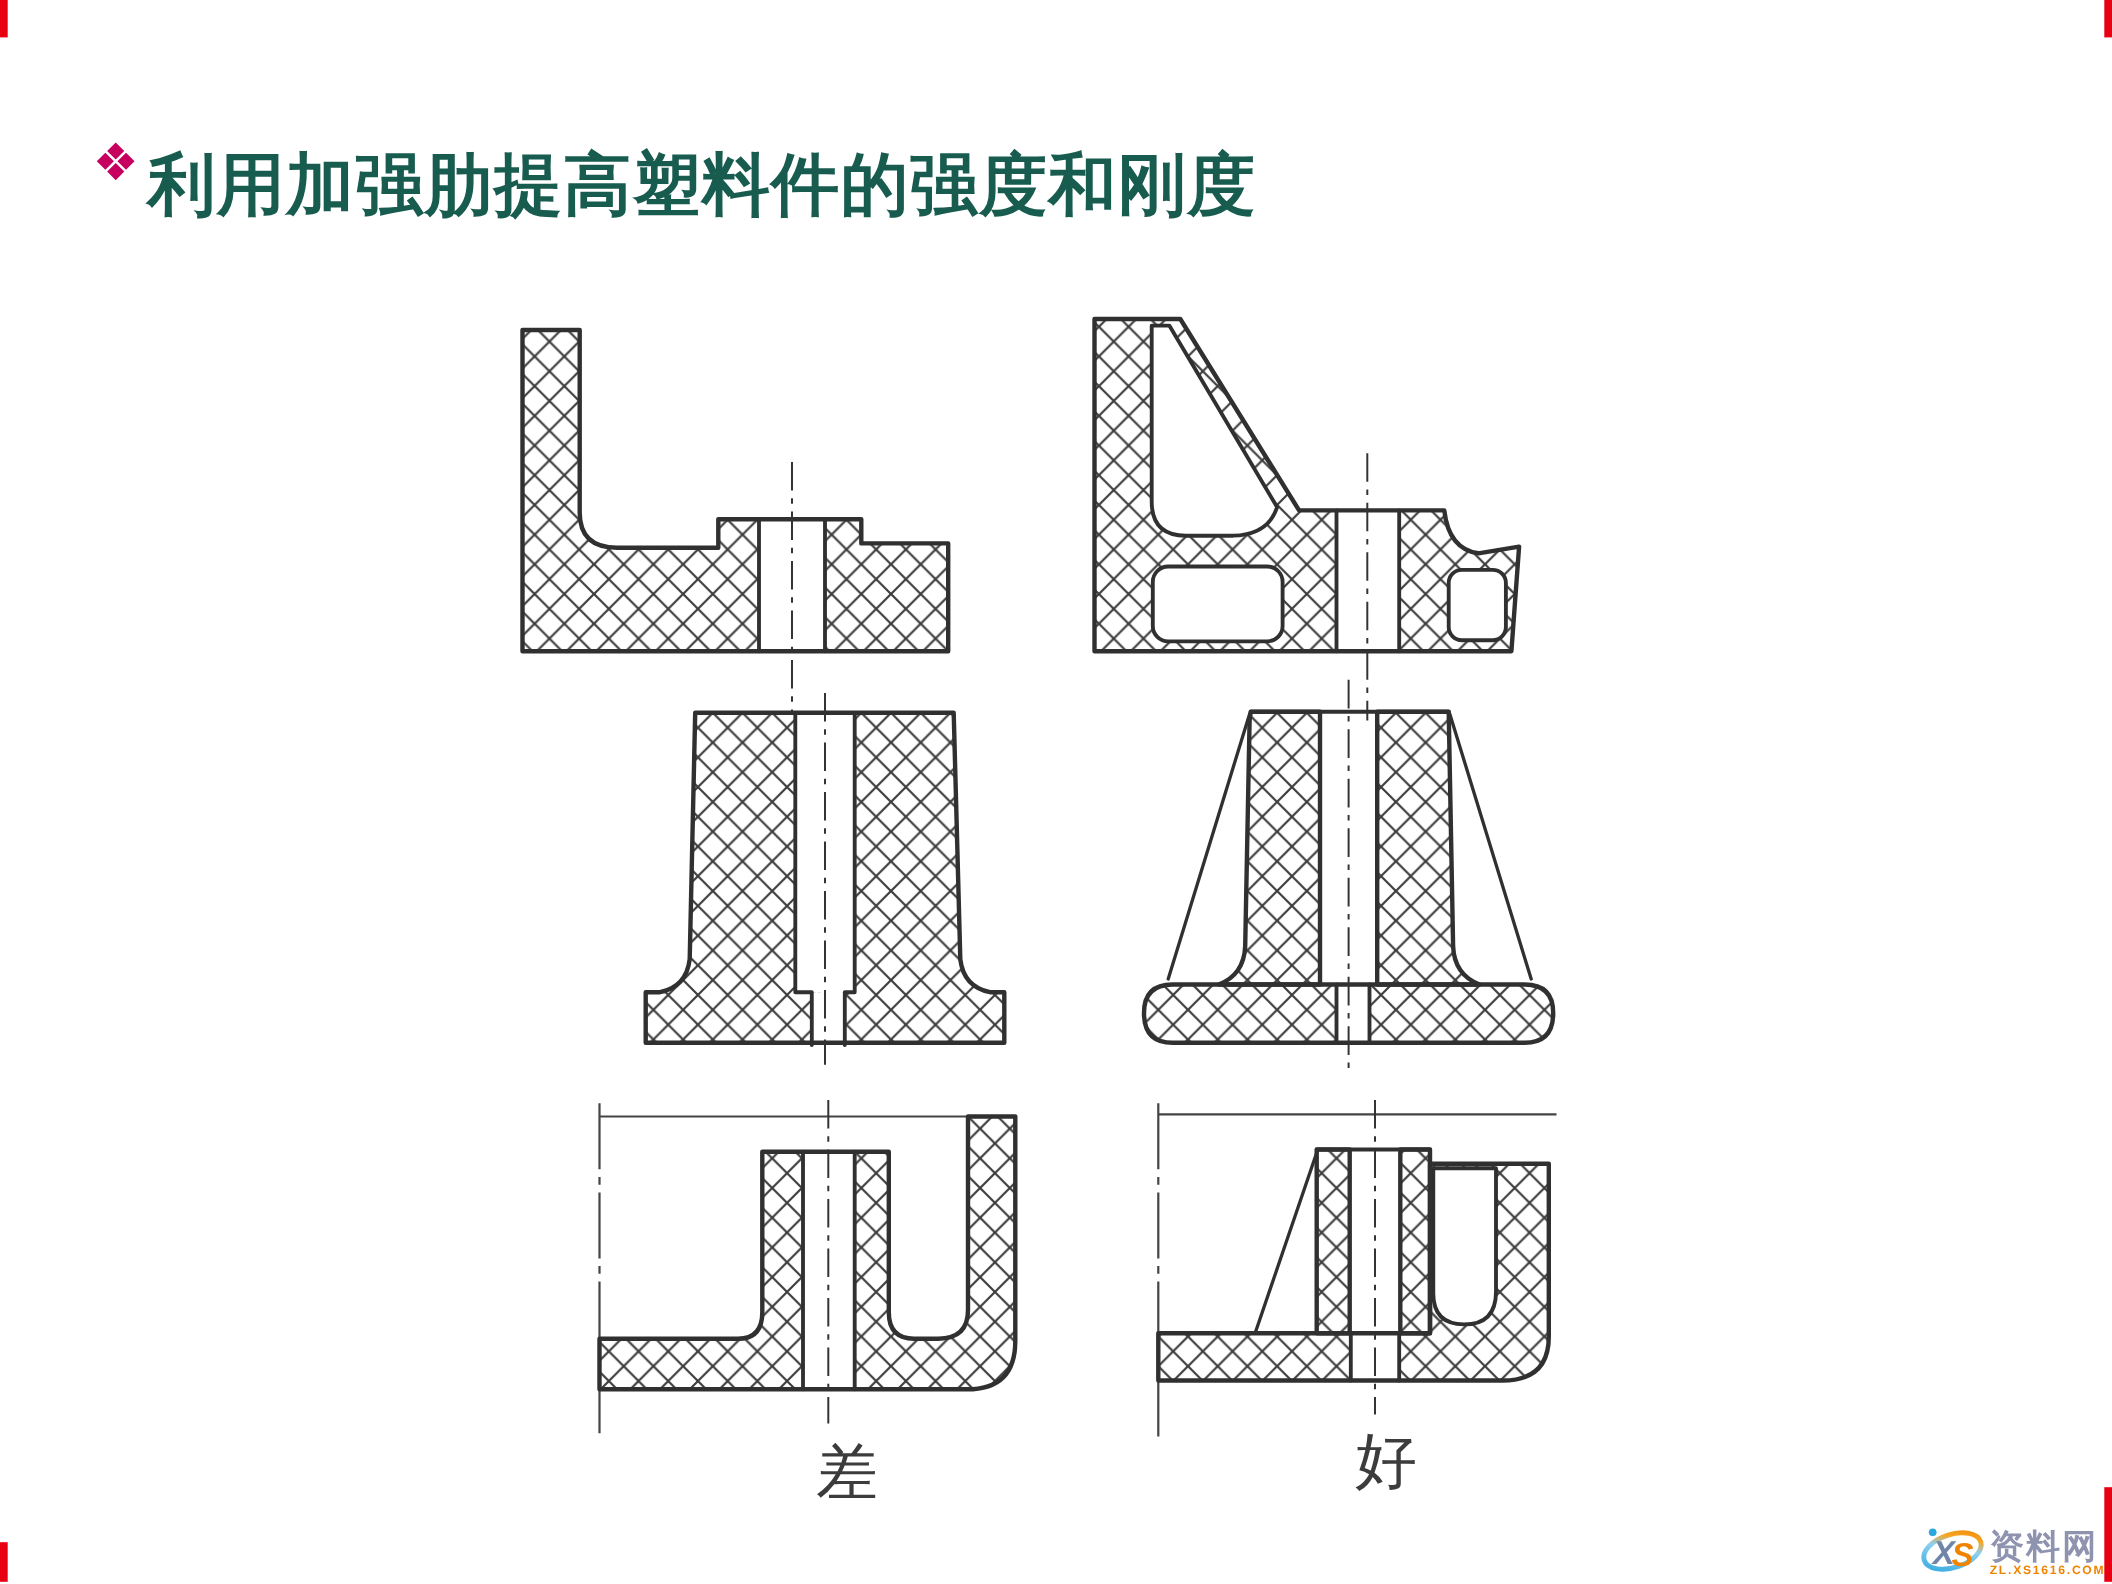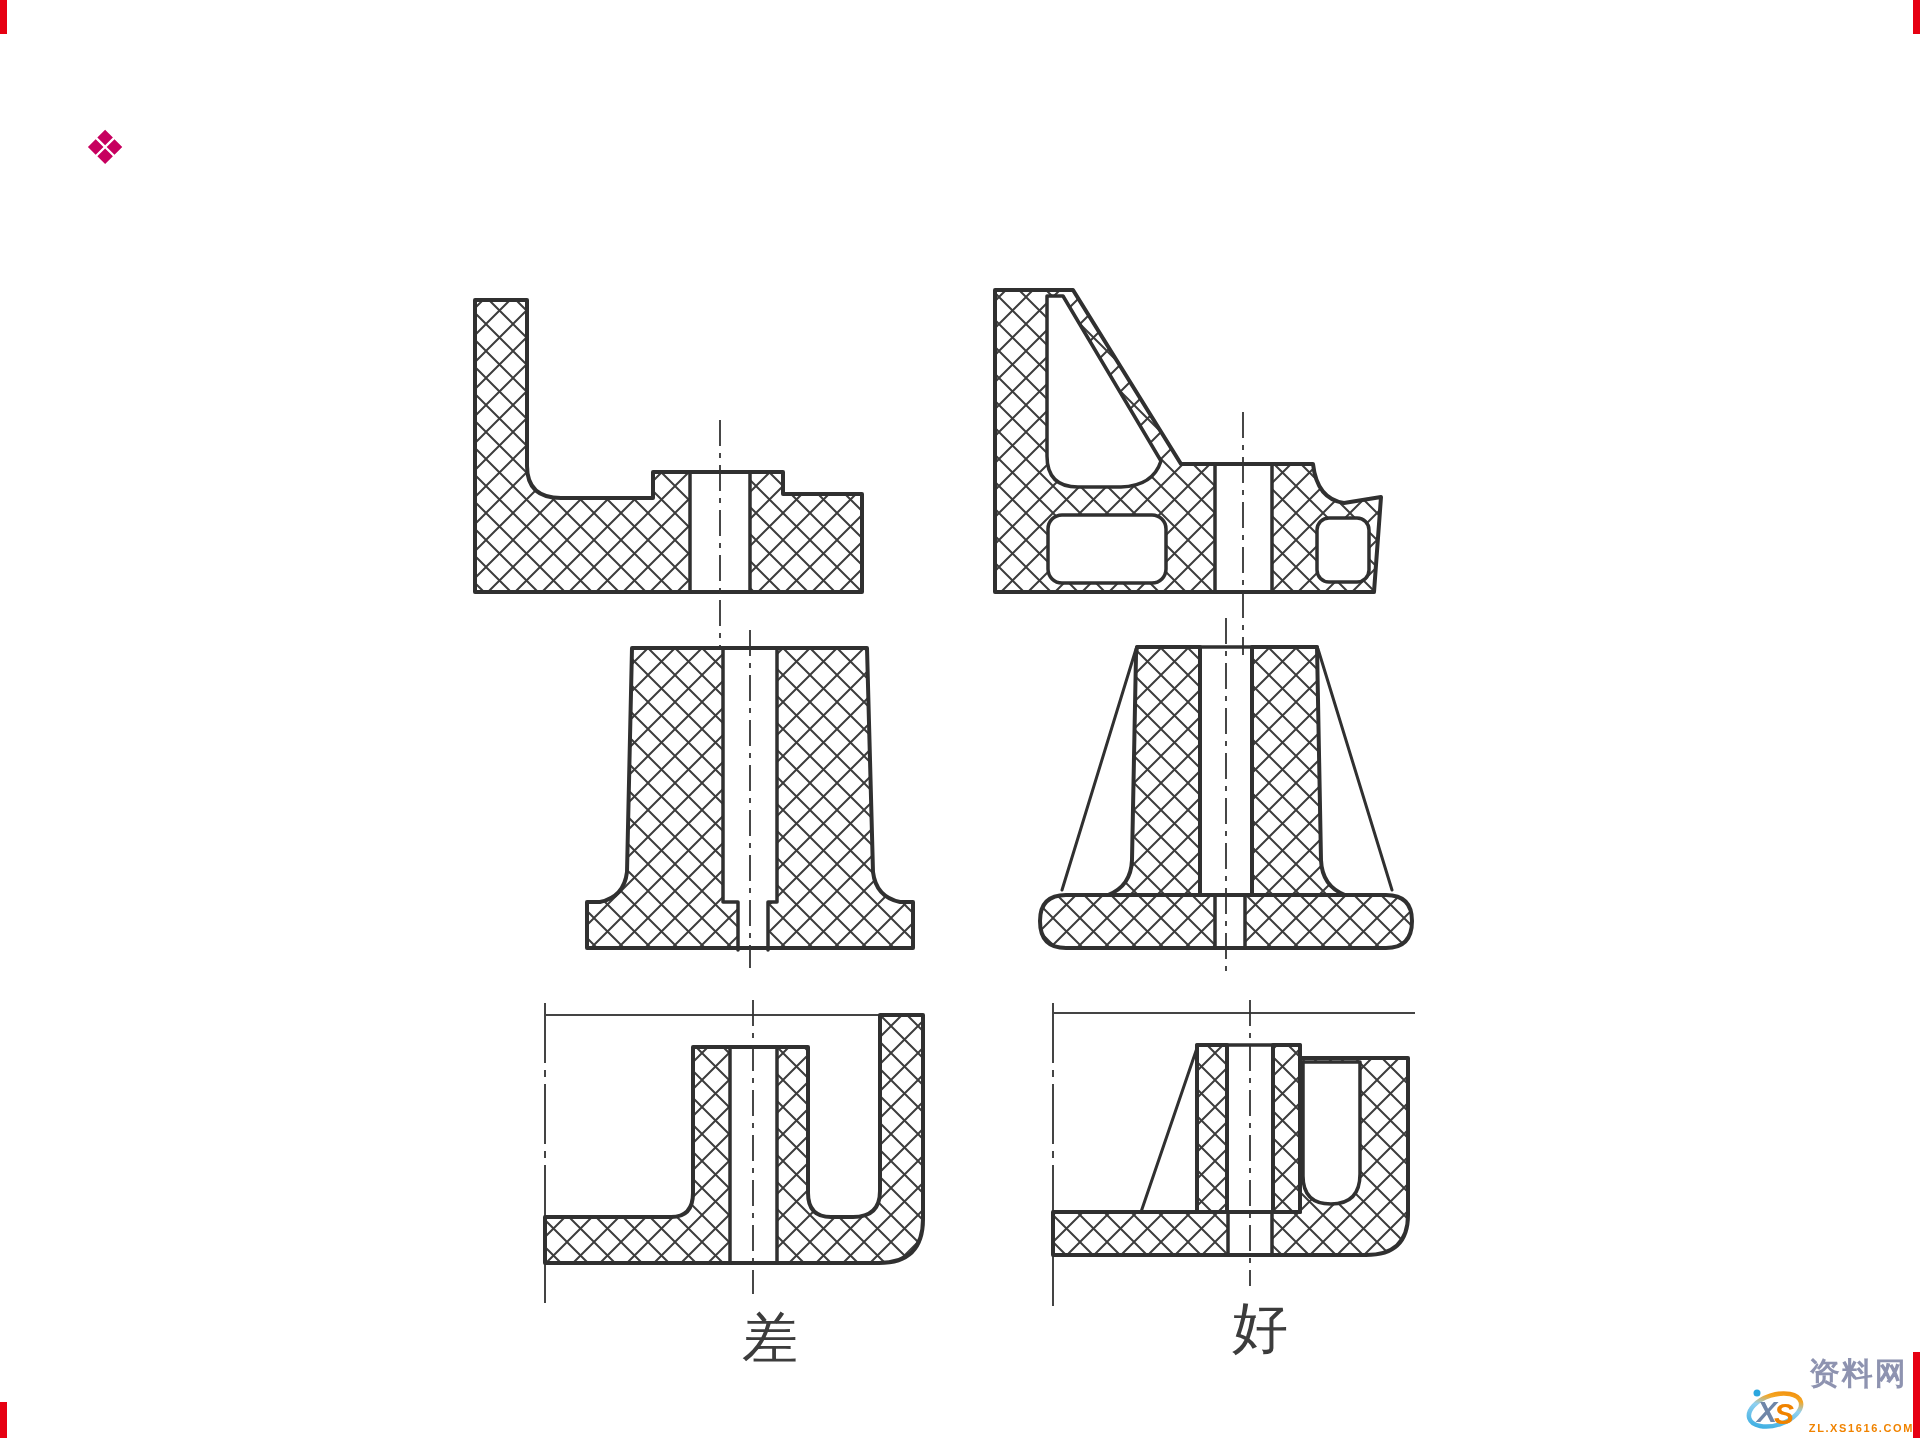--- a/index.html
+++ b/index.html
@@ -29,21 +29,21 @@
   }
   .caption.bad{left:742px;top:1310px;}
   .caption.good{left:1232px;top:1300px;}
 
   
   .watermark{
     position:absolute;right:6px;bottom:6px;
     display:flex;align-items:flex-end;gap:3px;
   }
   .wm-logo{width:62px;height:50px;}
-  .wm-texts{display:flex;flex-direction:column;align-items:flex-start;line-height:1;gap:32px;}
+  .wm-texts{display:flex;flex-direction:column;align-items:flex-start;line-height:1;}
   .wm-name{font-size:31px;font-weight:bold;color:var(--wm-name,#8E93B0);letter-spacing:2px;}
   .wm-url{font-size:11px;font-weight:bold;color:var(--wm-url,#F08300);letter-spacing:1.6px;margin-top:2px;text-align:center;}
 
   
   .edge-mark{position:absolute;width:7px;background:var(--edge-mark,#E60012);}
   .edge-mark.tl{left:0;top:0;height:34px;}
   .edge-mark.tr{right:0;top:0;height:34px;}
   .edge-mark.bl{left:0;top:1402px;height:36px;}
   .edge-mark.br{right:0;top:1352px;height:86px;}
 
@@ -57,20 +57,21 @@
   .thin{fill:none;stroke:#444444;stroke-width:2;}
   .cl{fill:none;stroke:#333333;stroke-width:1.8;stroke-dasharray:26 7 5 7;}
   .axis{fill:none;stroke:#444444;stroke-width:2;stroke-dasharray:60 7 7 7;}
 </style>
 </head>
 <body>
 
 <div class="slide">
 
   <span class="bullet">❖</span>
+  <h1 class="title">利用加强肋提高塑料件的强度和刚度</h1>
 
   <div class="figure">
     <svg viewBox="400 240 1060 1140">
       <defs>
         <pattern id="xh" patternUnits="userSpaceOnUse" width="27" height="27">
           <path d="M0,0 L27,27 M27,0 L0,27" stroke="#3d3d3d" stroke-width="2" fill="none"></path>
         </pattern>
       </defs>
 
       <g>

